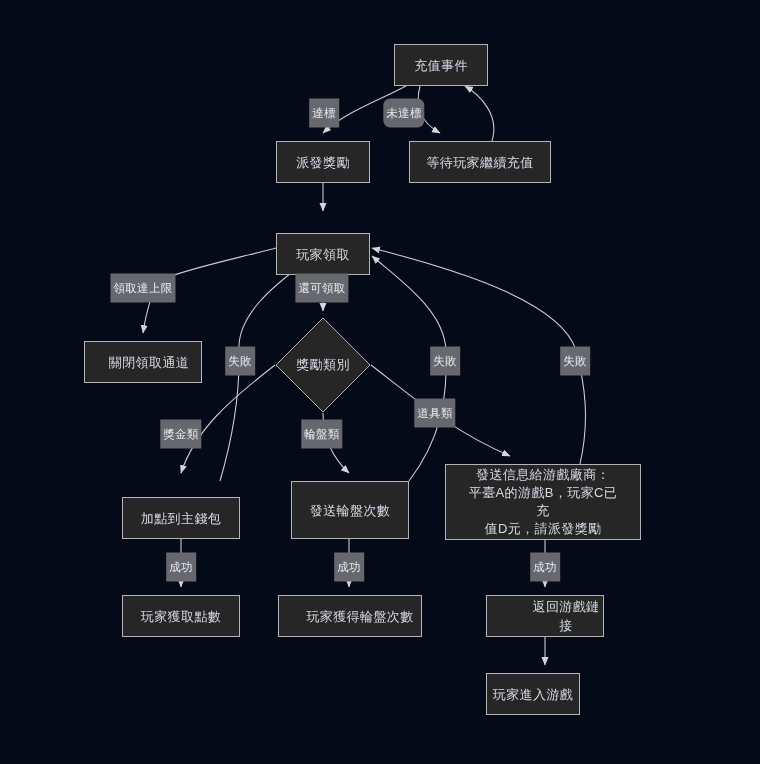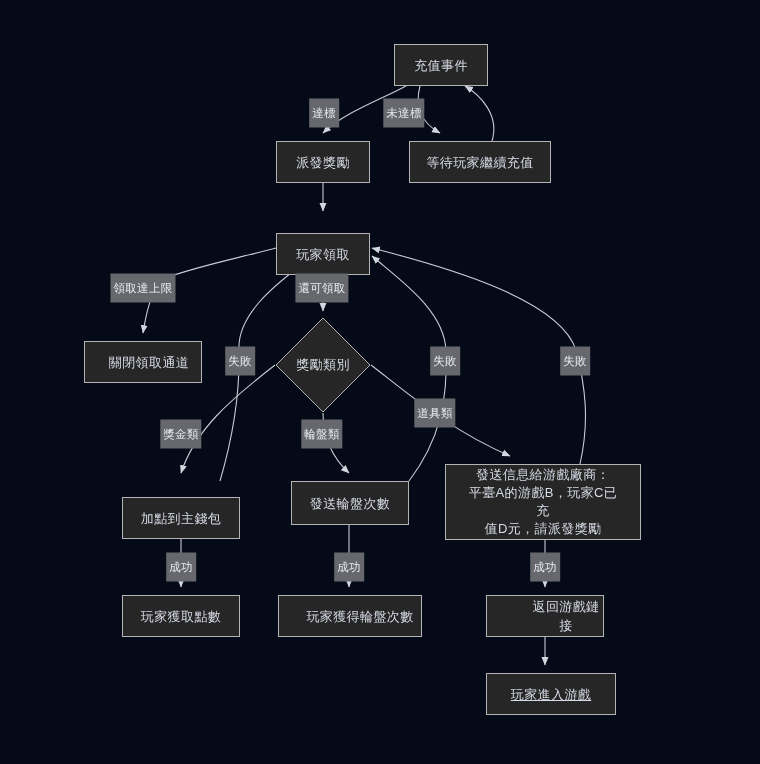--- a/index.html
+++ b/index.html
@@ -116,32 +116,32 @@
       <div class="node" style="left: 409px; top: 141px; width: 142px; height: 42px;">等待玩家繼續充值</div>
       <div class="node" style="left: 276px; top: 219px; width: 94px; height: 42px; margin-top: 14px;">玩家領取</div>
       <div class="node" style="left: 84px; top: 341px; width: 118px; height: 42px; padding-left: 12px;">關閉領取通道</div>
       <div class="diamond-wrap" style="left: 275px; top: 317px; width: 96px; height: 96px;">
         <svg class="diamond-shape" viewBox="0 0 96 96">
           <polygon points="48,1 95,48 48,95 1,48" fill="#262626" stroke="#b4b4b4" stroke-width="1"></polygon>
         </svg>
         <div class="diamond-label">獎勵類別</div>
       </div>
       <div class="node" style="left: 122px; top: 481px; width: 118px; height: 42px; margin-top: 16px;">加點到主錢包</div>
-      <div class="node" style="left: 291px; top: 481px; width: 118px; height: 44px;">發送輪盤次數</div>
+      <div class="node" style="left: 291px; top: 481px; width: 118px; height: 58px;">發送輪盤次數</div>
       <div class="node multiline" style="left: 445px; top: 464px; width: 196px; height: 76px;">發送信息給游戲廠商：
 平臺A的游戲B，玩家C已充
 值D元，請派發獎勵</div>
       <div class="node" style="left: 122px; top: 595px; width: 118px; height: 42px;">玩家獲取點數</div>
       <div class="node" style="left: 278px; top: 595px; width: 144px; height: 42px; padding-left: 20px;">玩家獲得輪盤次數</div>
       <div class="node" style="left: 486px; top: 595px; width: 118px; height: 42px; padding-left: 42px;">返回游戲鏈接</div>
-      <div class="node" style="left: 486px; top: 673px; width: 130px; height: 42px; text-decoration: underline;">玩家進入游戲</div>
+      <div class="node" style="left: 486px; top: 673px; width: 94px; height: 42px;">玩家進入游戲</div>
     </div>
   <div id="label-layer">
       <span class="edge-label" style="left: 324px; top: 113px;">達標</span>
-      <span class="edge-label" style="left: 404px; top: 113px;">未達標</span>
+      <span class="edge-label" style="left: 404px; top: 113px; border-radius: 7px;">未達標</span>
       <span class="edge-label" style="left: 143px; top: 288px;">領取達上限</span>
       <span class="edge-label" style="left: 322px; top: 288px;">還可領取</span>
       <span class="edge-label" style="left: 240px; top: 361px;">失敗</span>
       <span class="edge-label" style="left: 445px; top: 361px;">失敗</span>
       <span class="edge-label" style="left: 575px; top: 361px;">失敗</span>
       <span class="edge-label" style="left: 181px; top: 434px;">獎金類</span>
       <span class="edge-label" style="left: 322px; top: 434px;">輪盤類</span>
       <span class="edge-label" style="left: 435px; top: 413px;">道具類</span>
       <span class="edge-label" style="left: 181px; top: 567px;">成功</span>
       <span class="edge-label" style="left: 349px; top: 567px;">成功</span>

